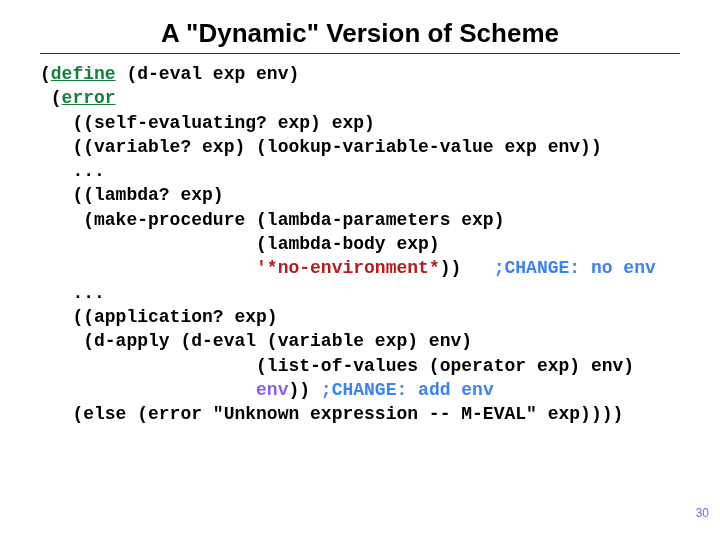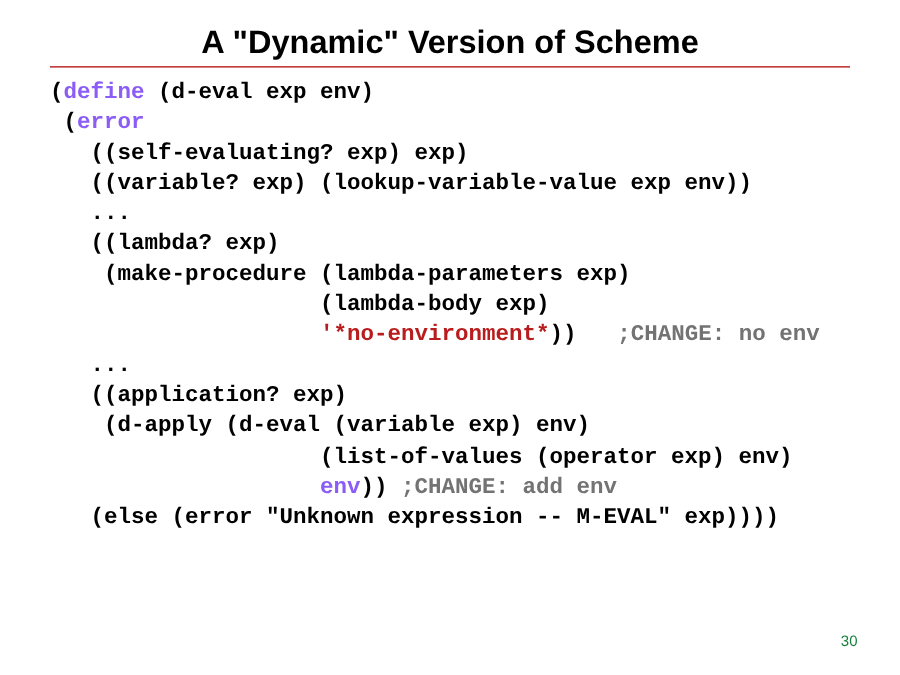--- a/index.html
+++ b/index.html
@@ -31,30 +31,30 @@
   }
   .code {
     font-family: "Courier New", Courier, monospace;
     font-size: 18px;
     font-weight: bold;
     line-height: 1.35;
     white-space: pre;
     color: #000;
     margin-left: 40px;
   }
-  .kw   { color: #8b5cf6; } 
+  .kw   { color: #15803d; text-decoration: underline; } 
   .blue { color: #b91c1c; }
   .red  { color: #8b5cf6; }
-  .cmt  { color: #737373; }
+  .cmt  { color: #3b82f6; }
   .pagenum {
     position: absolute;
-    right: 34px;
+    right: 11px;
     bottom: 20px;
     font-size: 12px;
-    color: #15803d;
+    color: #8b5cf6;
   }
 </style>
 </head>
 <body>
 
 <div class="slide">
   <div class="title">A "Dynamic" Version of Scheme</div>
   <div class="underline"></div>
 
   <div class="code"><span>(</span><span class="kw">define</span><span> (d-eval exp env)</span>

